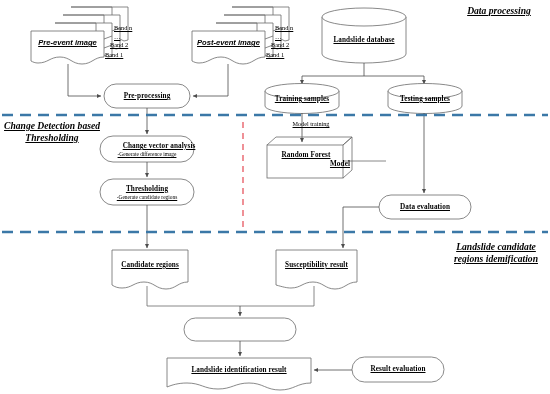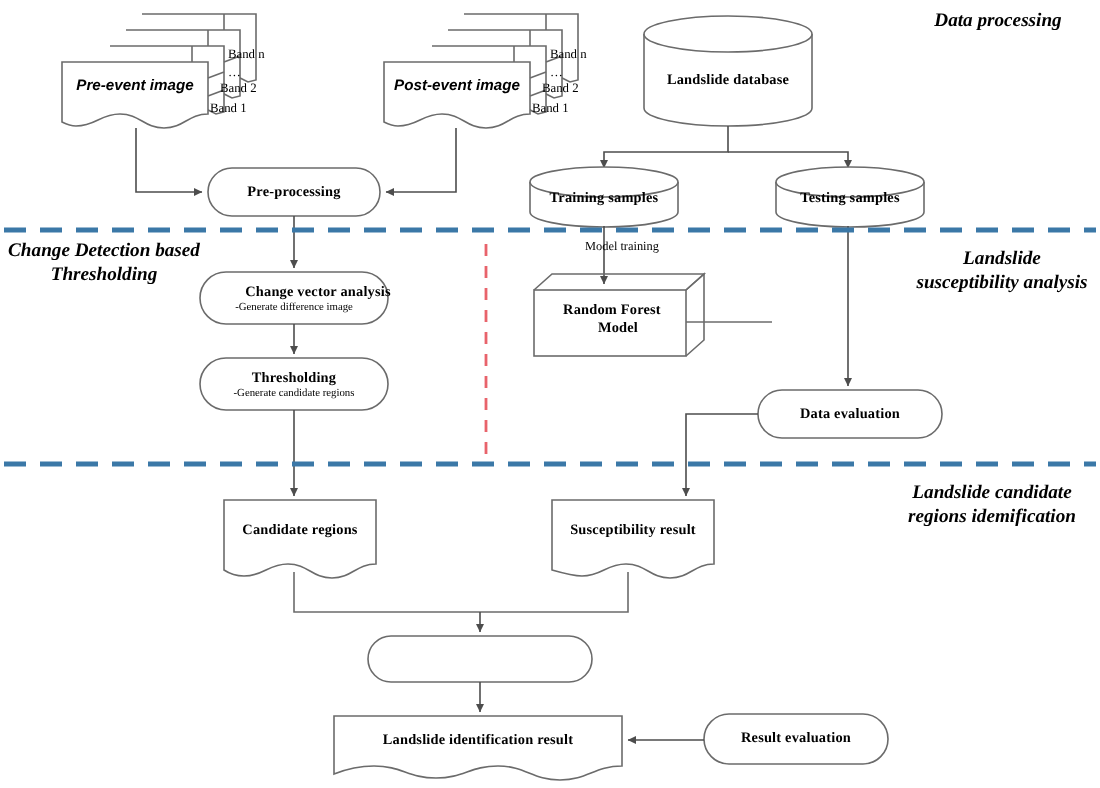--- a/index.html
+++ b/index.html
@@ -22,20 +22,21 @@
     width: 550px;
     height: 394px;
   }
   .lbl {
     position: absolute;
     text-align: center;
     color: #000000;
     line-height: 1.12;
     pointer-events: none;
     white-space: nowrap;
+    text-decoration: underline;
   }
   .node-title {
     font-weight: bold;
     font-size: 7.2px;
     font-family: "Liberation Serif", serif;
     letter-spacing: 0.1px;
   }
   .node-sub {
     font-weight: normal;
     font-size: 5.4px;
@@ -195,33 +196,32 @@
   <div class="lbl node-sub" style="left:100px; top:194px; width:94px;">-Generate candidate regions</div>
 
   <div class="lbl node-title" style="left:322px; top:36px; width:84px;">Landslide database</div>
 
   <div class="lbl node-title" style="left:265px; top:95px; width:74px;">Training samples</div>
   <div class="lbl node-title" style="left:388px; top:95px; width:74px;">Testing samples</div>
 
   <div class="lbl edge-lbl" style="left:276px; top:121px; width:70px;">Model training</div>
 
   <div class="lbl node-title" style="left:267px; top:151px; width:78px;">Random Forest</div>
-  <div class="lbl node-title" style="left:267px; top:160px; width:84px;">Model</div>
+  <div class="lbl node-title" style="left:267px; top:160px; width:84px;padding-left:31px;">Model</div>
 
   <div class="lbl node-title" style="left:379px; top:203px; width:92px;">Data evaluation</div>
 
   <div class="lbl node-title" style="left:112px; top:261px; width:76px;">Candidate regions</div>
   <div class="lbl node-title" style="left:276px; top:261px; width:81px;">Susceptibility result</div>
 
 
   <div class="lbl node-title" style="left:167px; top:366px; width:144px;">Landslide identification result</div>
 
   <div class="lbl node-title" style="left:352px; top:365px; width:92px;">Result evaluation</div>
 
   <div class="lbl phase-lbl" style="left:452px; top:5px; width:94px; text-align:center;">Data processing</div>
 
   <div class="lbl phase-lbl" style="left:4px; top:120px; width:96px; text-align:center;">Change Detection based Thresholding</div>
 
-  <div class="lbl phase-lbl" style="left:456px; top:124px; width:90px; text-align:center;">Landslide susceptibility analysis</div>
 
   <div class="lbl phase-lbl" style="left:444px; top:241px; width:104px; text-align:center;">Landslide candidate regions idemification</div>
 
 </div>
 
 </body></html>

